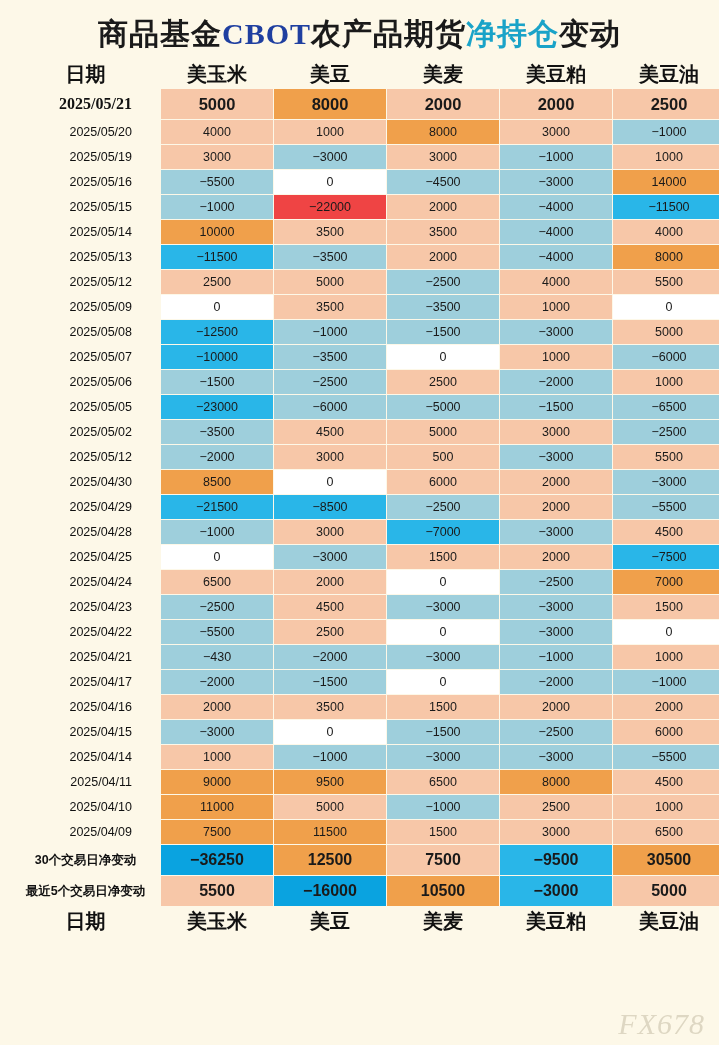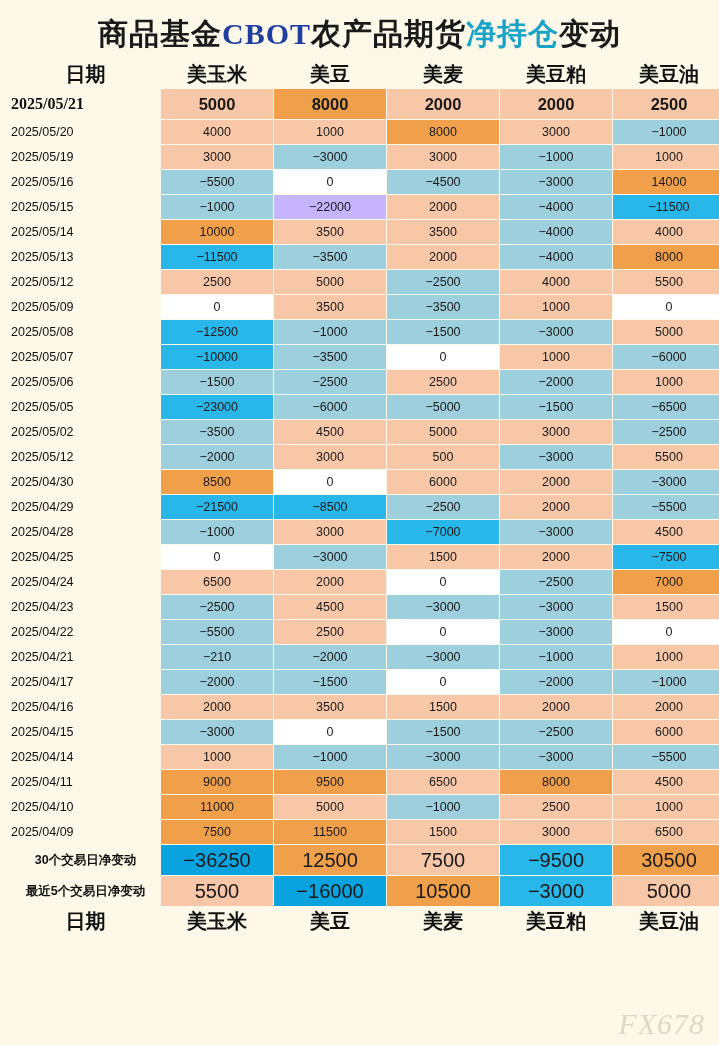--- a/index.html
+++ b/index.html
@@ -53,36 +53,36 @@
     font-size:20px;
     font-weight:bold;
     color:#111;
     height:28px;
     background:#fdf8e8;
     font-family:"Liberation Serif", serif;
   }
   td.datecell{
     font-size:12.5px;
     color:#111;
-    text-align:left;
+    text-align:right;
     padding-right:28px;
     background:#fdf8e8;
   }
   tr.firstrow td{
     font-weight:bold;
     font-size:16.5px;
     height:30px;
   }
   tr.firstrow td.datecell{
     font-size:16px;
     font-family:"Liberation Serif", serif;
   }
   tr.sumrow td{
-    font-weight:normal;
-    font-size:20px;
+    font-weight:bold;
+    font-size:16px;
     height:30px;
   }
   tr.sumrow td.datecell{
     font-size:12.5px;
     font-weight:bold;
     text-align:center;
     padding-right:0;
   }
   .notes{
     font-size:11.5px;
@@ -161,21 +161,21 @@
           <td class="datecell">2025/05/16</td>
           <td style="background: rgb(158, 207, 220);">−5500</td>
           <td style="background: rgb(255, 255, 255);">0</td>
           <td style="background: rgb(158, 207, 220);">−4500</td>
           <td style="background: rgb(158, 207, 220);">−3000</td>
           <td style="background: rgb(240, 160, 75);">14000</td>
         </tr>
         <tr>
           <td class="datecell">2025/05/15</td>
           <td style="background: rgb(158, 207, 220);">−1000</td>
-          <td style="background: #c4b5fd;">−22000</td>
+          <td style="background: #ef4444;">−22000</td>
           <td style="background: rgb(247, 199, 168);">2000</td>
           <td style="background: rgb(158, 207, 220);">−4000</td>
           <td style="background: rgb(41, 182, 232);">−11500</td>
         </tr>
         <tr>
           <td class="datecell">2025/05/14</td>
           <td style="background: rgb(240, 160, 75);">10000</td>
           <td style="background: rgb(247, 199, 168);">3500</td>
           <td style="background: rgb(247, 199, 168);">3500</td>
           <td style="background: rgb(158, 207, 220);">−4000</td>
@@ -304,21 +304,21 @@
         <tr>
           <td class="datecell">2025/04/22</td>
           <td style="background: rgb(158, 207, 220);">−5500</td>
           <td style="background: rgb(247, 199, 168);">2500</td>
           <td style="background: rgb(255, 255, 255);">0</td>
           <td style="background: rgb(158, 207, 220);">−3000</td>
           <td style="background: rgb(255, 255, 255);">0</td>
         </tr>
         <tr>
           <td class="datecell">2025/04/21</td>
-          <td style="background: rgb(158, 207, 220);">−210</td>
+          <td style="background: rgb(158, 207, 220);">−430</td>
           <td style="background: rgb(158, 207, 220);">−2000</td>
           <td style="background: rgb(158, 207, 220);">−3000</td>
           <td style="background: rgb(158, 207, 220);">−1000</td>
           <td style="background: rgb(247, 199, 168);">1000</td>
         </tr>
         <tr>
           <td class="datecell">2025/04/17</td>
           <td style="background: rgb(158, 207, 220);">−2000</td>
           <td style="background: rgb(158, 207, 220);">−1500</td>
           <td style="background: rgb(255, 255, 255);">0</td>

